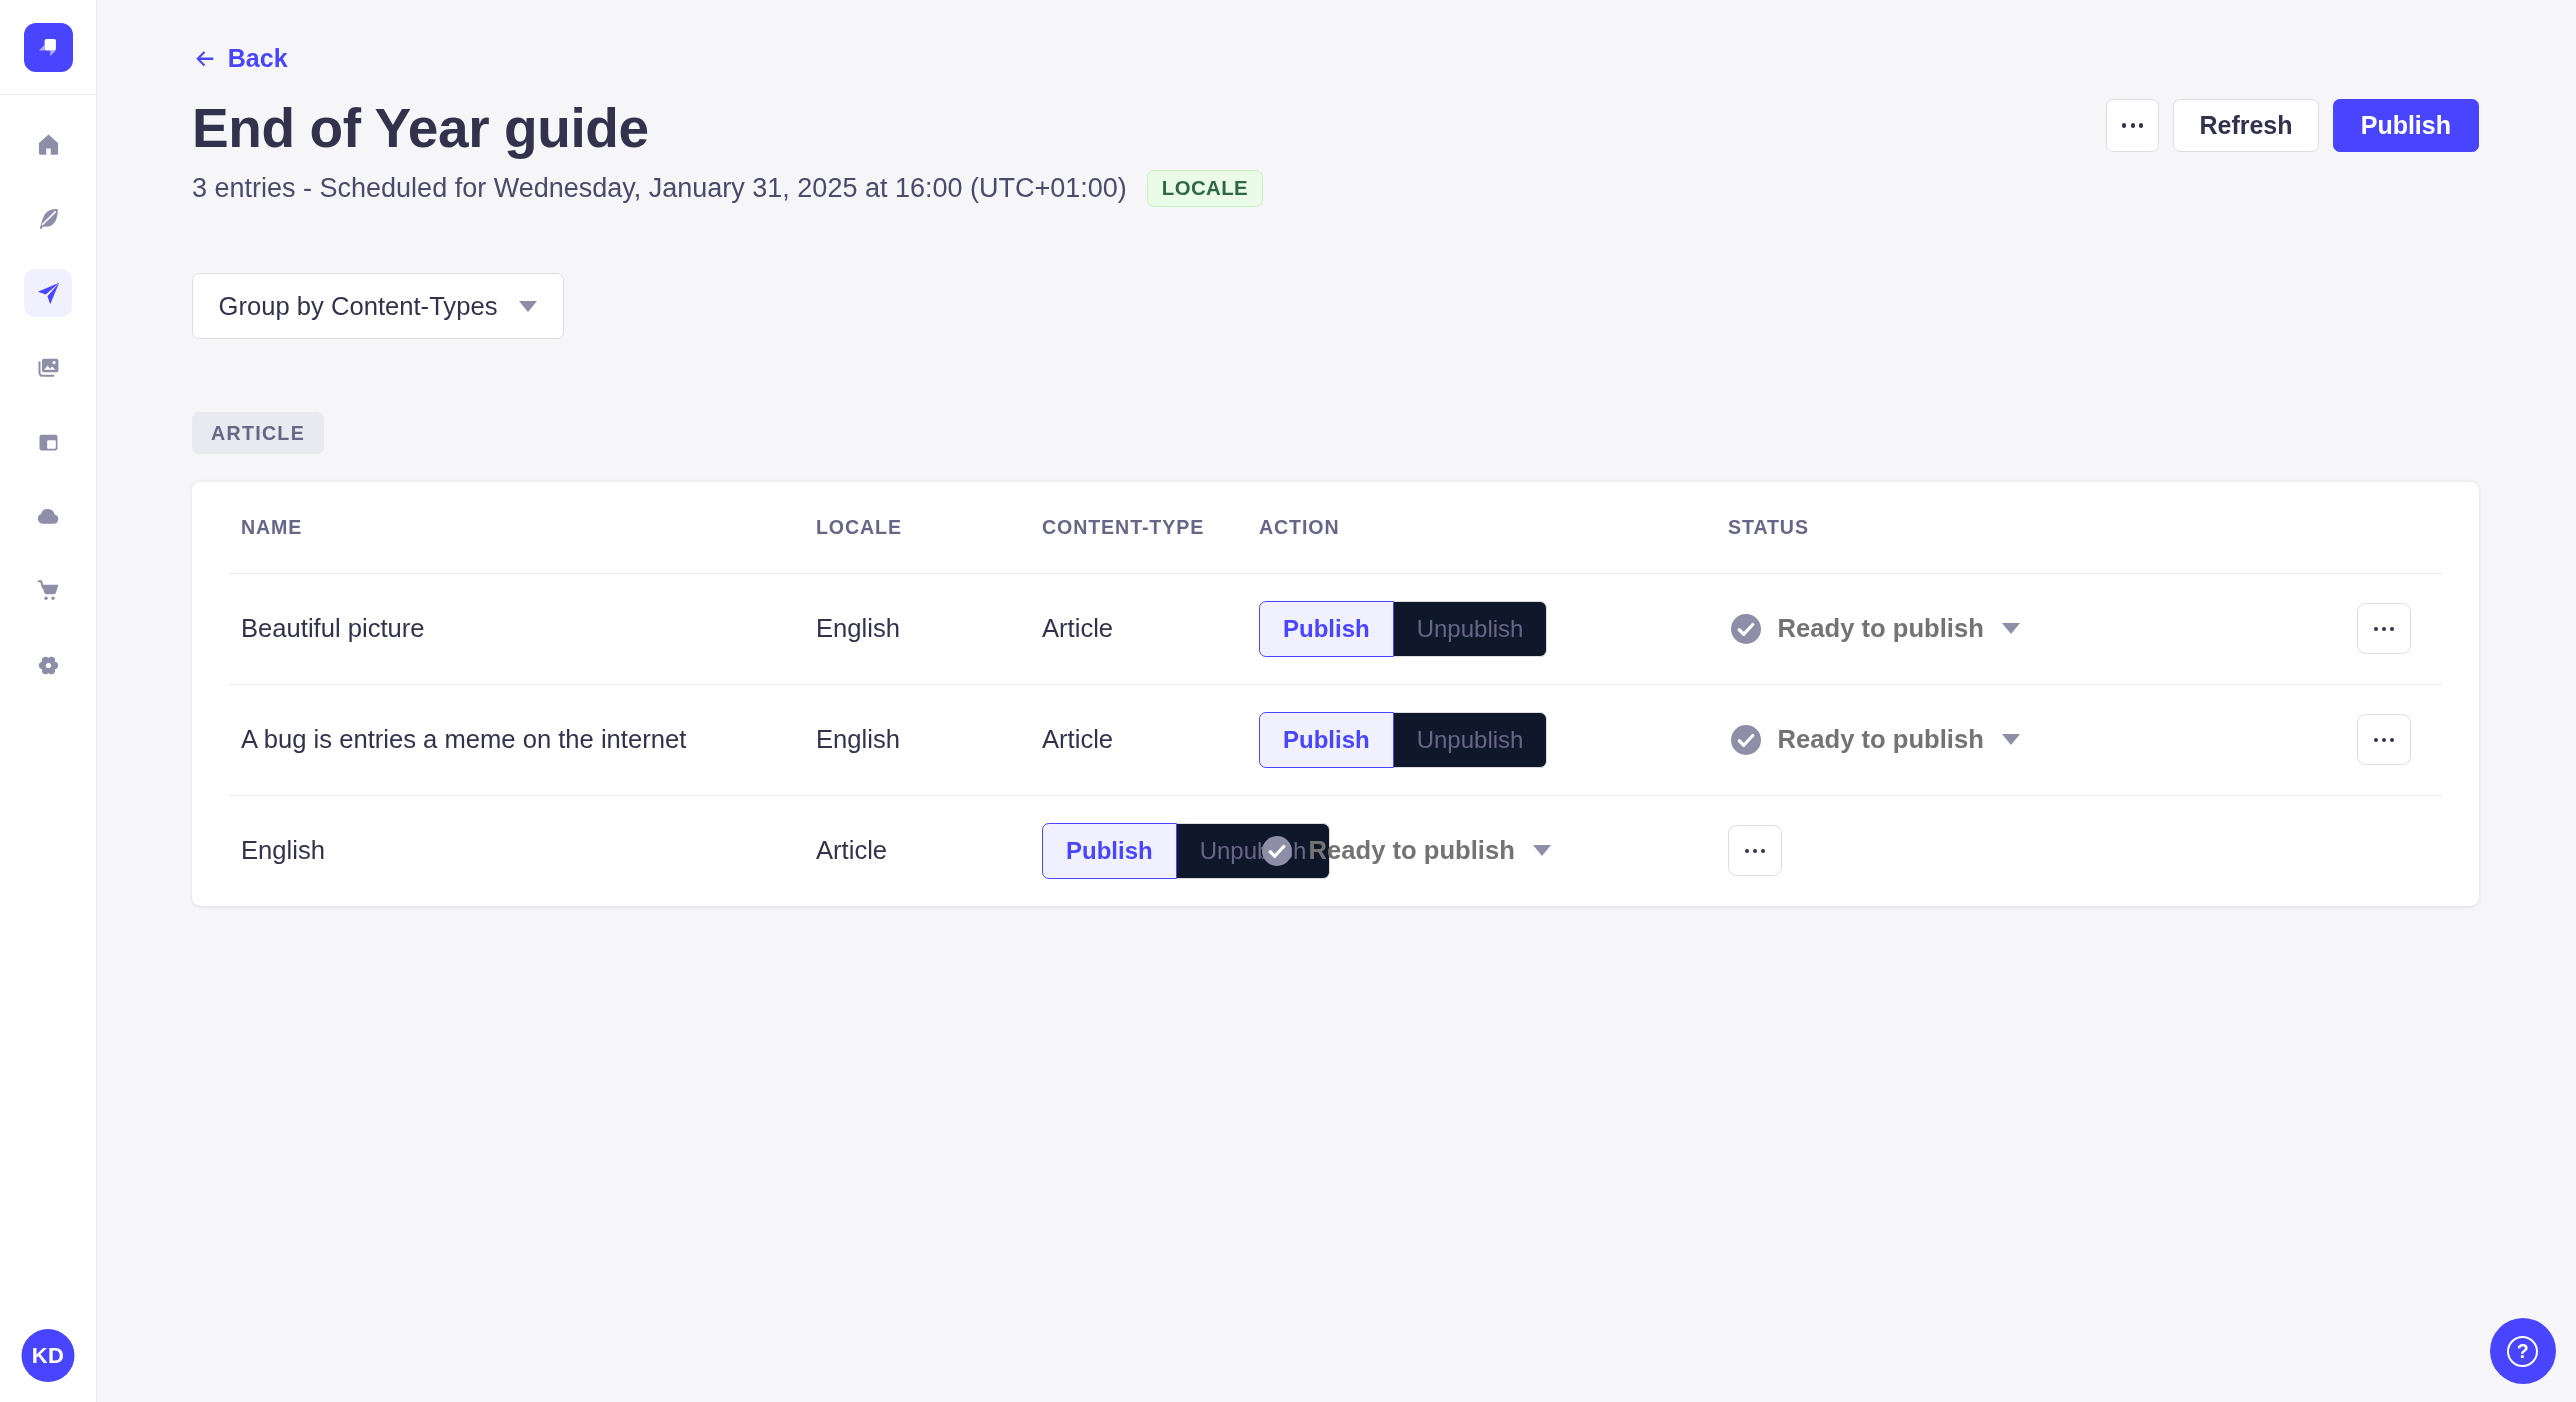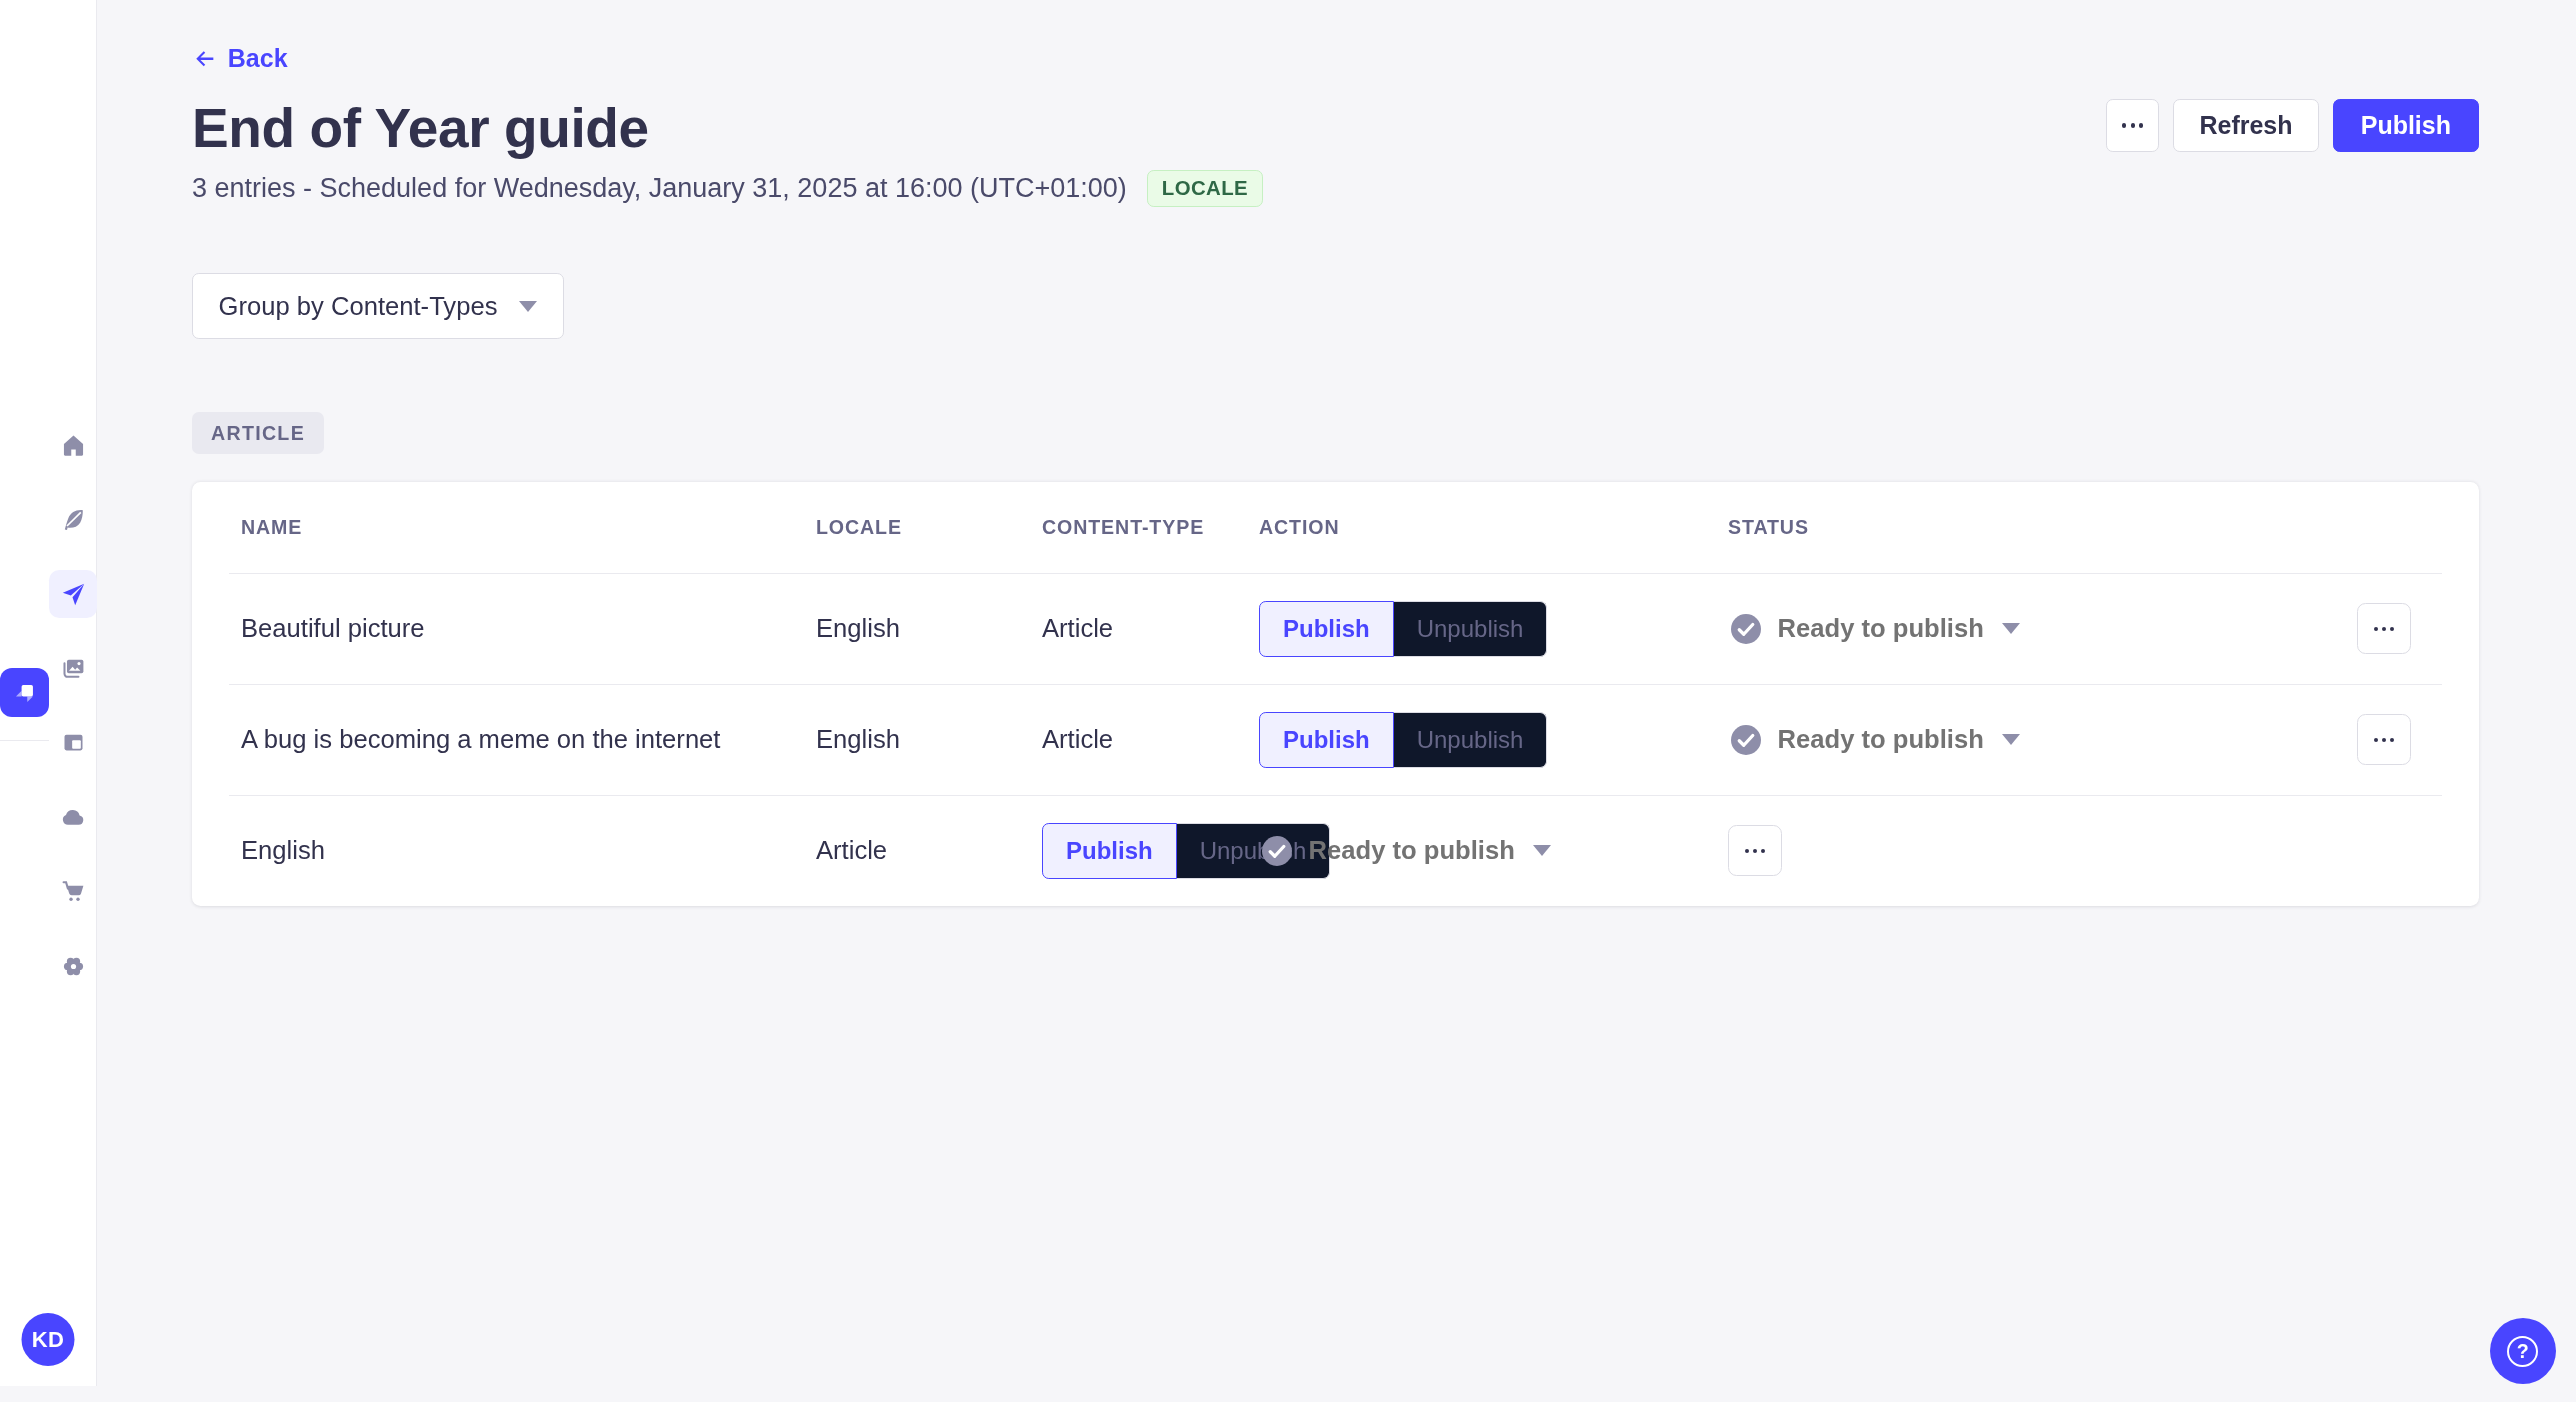--- a/index.html
+++ b/index.html
@@ -3,22 +3,22 @@
 <meta charset="utf-8">
 <style>
   html,body{margin:0;padding:0;background:#f6f6f9;}
   *{box-sizing:border-box;}
   .screen{
     position:relative;width:2576px;height:1402px;overflow:hidden;
     background:#f6f6f9;font-family:"Liberation Sans",sans-serif;color:#32324d;
   }
 
   
-  .sidebar{position:absolute;left:0;top:0;bottom:16px;width:97px;background:#ffffff;
-    border-right:0.9px solid #eaeaef;display:flex;flex-direction:row;align-items:center;}
+  .sidebar{position:absolute;left:0;top:0;bottom:0;width:97px;background:#ffffff;
+    border-right:0.9px solid #eaeaef;display:flex;flex-direction:column;align-items:center;}
   .logo-wrap{width:100%;height:95px;display:flex;align-items:center;justify-content:center;
     border-bottom:0.9px solid #eaeaef;}
   .logo{width:49px;height:49px;border-radius:12px;background:#4945ff;
     display:flex;align-items:center;justify-content:center;cursor:pointer;}
   .nav{margin-top:25.6px;display:flex;flex-direction:column;gap:26.4px;align-items:center;}
   .nav-item{width:48px;height:48px;border-radius:10.2px;display:flex;align-items:center;
     justify-content:center;cursor:pointer;}
   .nav-item.active{background:#f0f0ff;}
   .avatar{position:absolute;bottom:19.6px;left:50%;transform:translateX(-50%);
     width:53px;height:53px;border-radius:50%;background:#4945ff;color:#fff;
@@ -232,21 +232,21 @@
           <span class="status-caret"></span>
         </span>
         <span class="row-more">
           <span class="dot"></span>
           <span class="dot"></span>
           <span class="dot"></span>
         </span>
       </div>
 
       <div class="trow tbody-row">
-        <span>A bug is becoming a meme on the internet</span>
+        <span>A bug is entries a meme on the internet</span>
         <span>English</span>
         <span>Article</span>
         <span class="seg">
           <button class="seg-publish">Publish</button>
           <button class="seg-unpublish">Unpublish</button>
         </span>
         <span class="status-cell">
           <svg width="36" height="36" viewBox="0 0 24 24">
             <circle cx="12" cy="12" r="10" fill="#8e8ea9"></circle>
             <path d="m7.5 12.5 3 3 6-6.5" stroke="#ffffff" stroke-width="2.2" fill="none" stroke-linecap="round" stroke-linejoin="round"></path>

